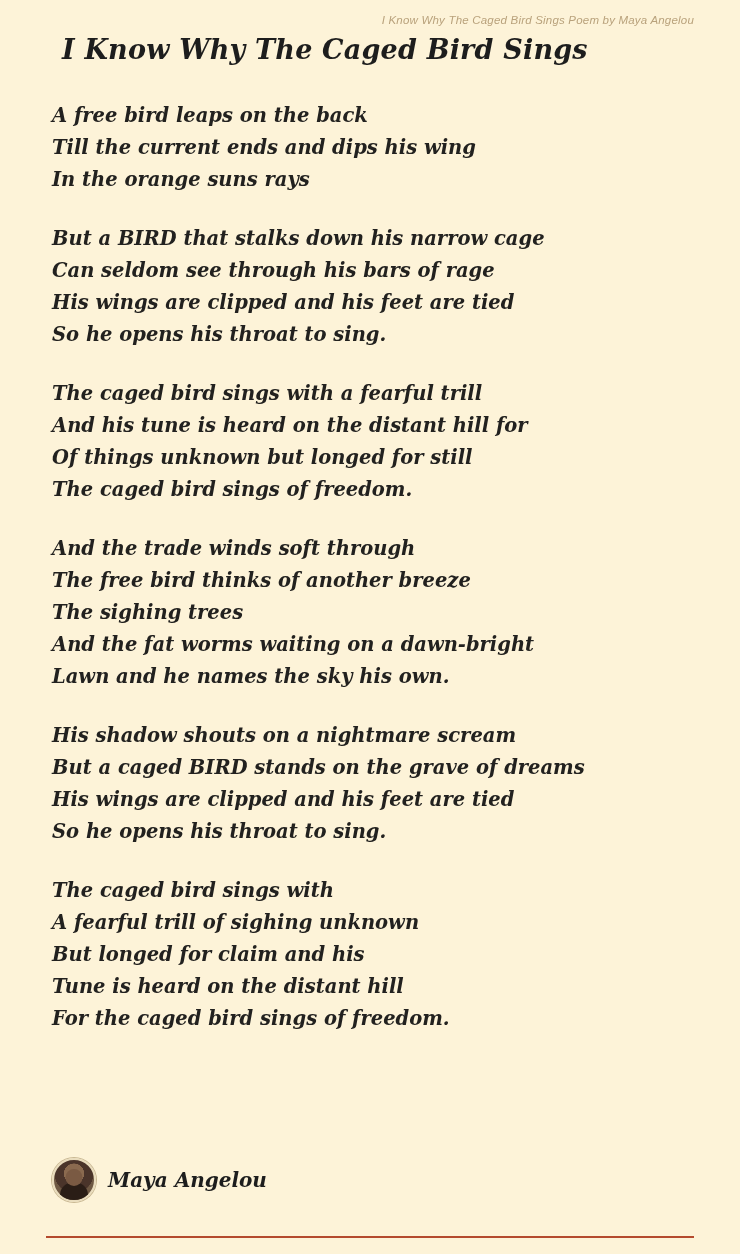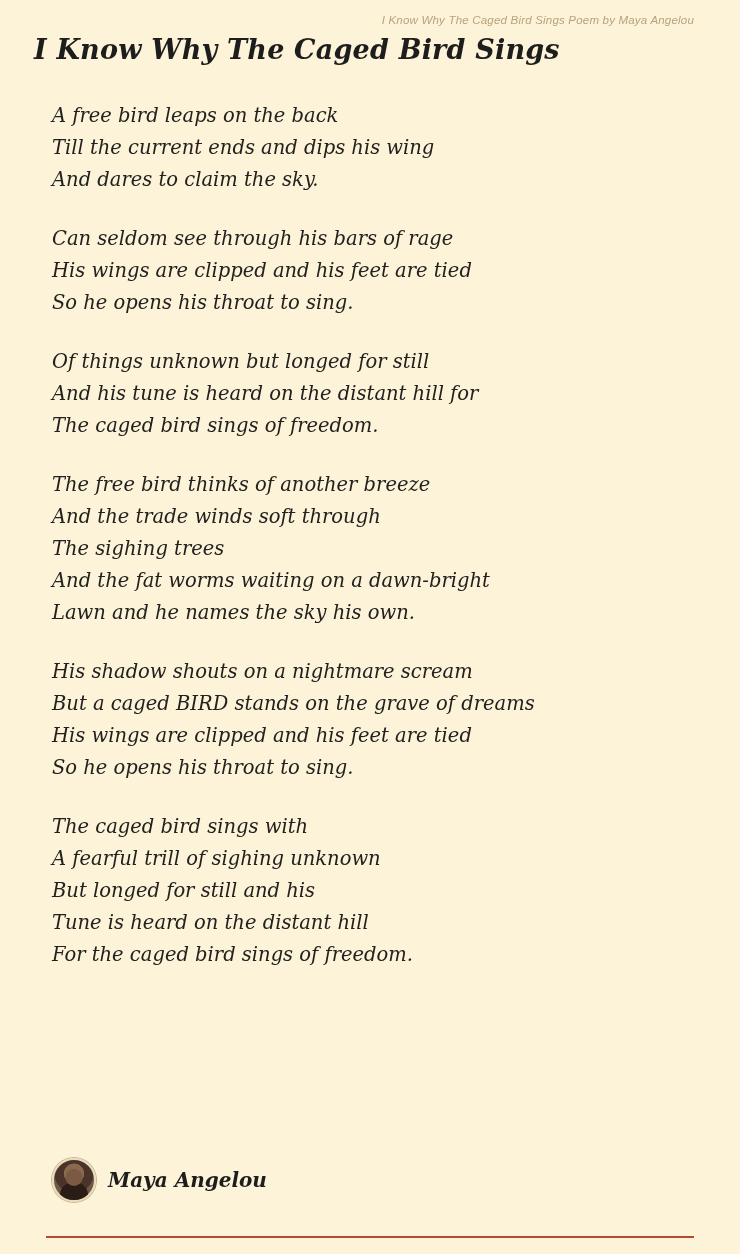--- a/index.html
+++ b/index.html
@@ -28,34 +28,35 @@
     font-family: "Liberation Sans", sans-serif;
     font-style: italic;
     font-size: 11.5px;
     color: #b9a27c;
     letter-spacing: 0.2px;
     white-space: nowrap;
   }
   .poem-title {
     position: absolute;
     top: 34px;
-    left: 34px;
+    left: 62px;
     font-family: "DejaVu Serif", serif;
     font-weight: bold;
     font-style: italic;
     font-size: 27px;
     color: #1d1d1d;
     letter-spacing: 0.2px;
     margin: 0;
   }
   .poem-body {
     position: absolute;
     top: 100px;
     left: 52px;
     right: 52px;
+    font-weight: bold;
   }
   .stanza {
     margin: 0 0 27px 0;
   }
   .line {
     font-family: "DejaVu Serif", serif;
     font-style: italic;
     font-size: 19.5px;
     line-height: 32px;
     color: #22211f;
@@ -125,49 +126,51 @@
 <div class="page">
 
   <div class="header-note">I Know Why The Caged Bird Sings Poem by Maya Angelou</div>
 
   <h1 class="poem-title">I Know Why The Caged Bird Sings</h1>
 
   <div class="poem-body">
       <div class="stanza">
         <div class="line">A free bird leaps on the back</div>
         <div class="line">Till the current ends and dips his wing</div>
-        <div class="line">And dares to claim the sky.</div>
+        <div class="line">In the orange suns rays</div>
       </div>
       <div class="stanza">
+        <div class="line">But a BIRD that stalks down his narrow cage</div>
         <div class="line">Can seldom see through his bars of rage</div>
         <div class="line">His wings are clipped and his feet are tied</div>
         <div class="line">So he opens his throat to sing.</div>
       </div>
       <div class="stanza">
+        <div class="line">The caged bird sings with a fearful trill</div>
+        <div class="line">And his tune is heard on the distant hill for</div>
         <div class="line">Of things unknown but longed for still</div>
-        <div class="line">And his tune is heard on the distant hill for</div>
         <div class="line">The caged bird sings of freedom.</div>
       </div>
       <div class="stanza">
+        <div class="line">And the trade winds soft through</div>
         <div class="line">The free bird thinks of another breeze</div>
-        <div class="line">And the trade winds soft through</div>
         <div class="line">The sighing trees</div>
         <div class="line">And the fat worms waiting on a dawn-bright</div>
         <div class="line">Lawn and he names the sky his own.</div>
       </div>
       <div class="stanza">
         <div class="line">His shadow shouts on a nightmare scream</div>
         <div class="line">But a caged BIRD stands on the grave of dreams</div>
         <div class="line">His wings are clipped and his feet are tied</div>
         <div class="line">So he opens his throat to sing.</div>
       </div>
       <div class="stanza">
         <div class="line">The caged bird sings with</div>
         <div class="line">A fearful trill of sighing unknown</div>
-        <div class="line">But longed for still and his</div>
+        <div class="line">But longed for claim and his</div>
         <div class="line">Tune is heard on the distant hill</div>
         <div class="line">For the caged bird sings of freedom.</div>
       </div>
     </div>
 
   <div class="author-row">
     <div class="avatar"></div>
     <div class="author-name">Maya Angelou</div>
   </div>
 

